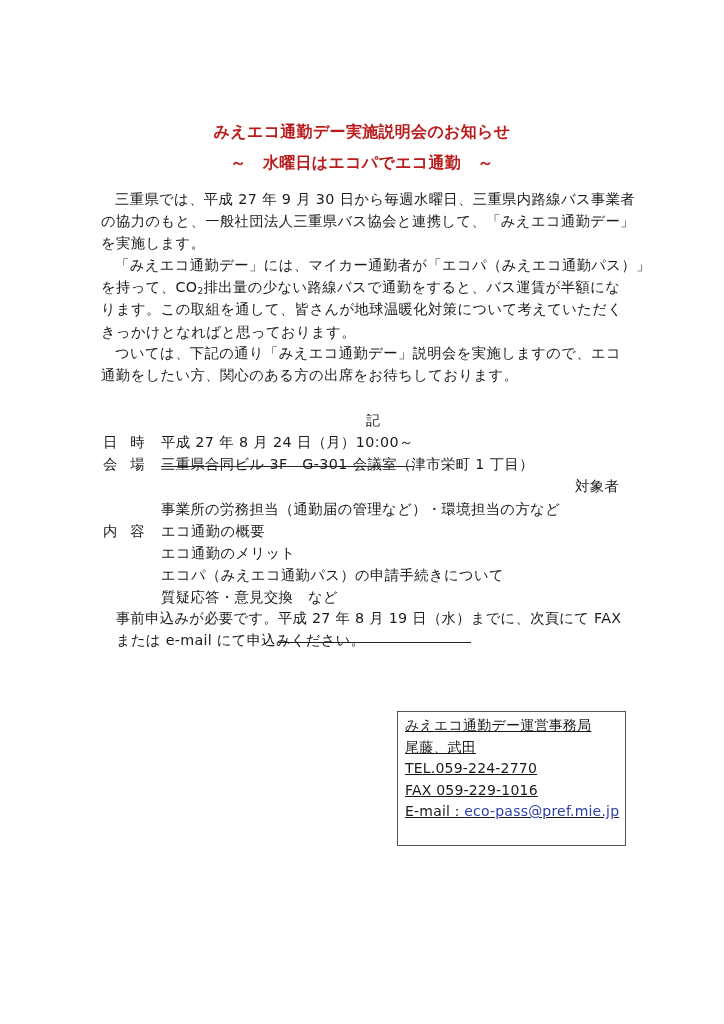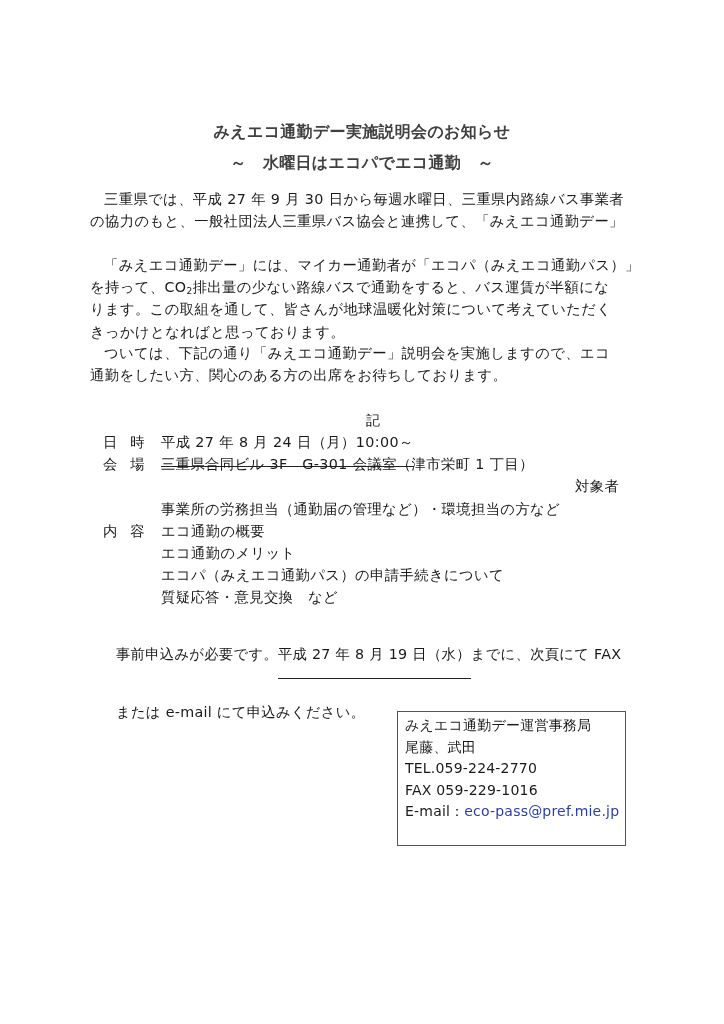--- a/index.html
+++ b/index.html
@@ -22,28 +22,28 @@
     }
     .title {
       position: absolute;
       left: 0;
       width: 724px;
       text-align: center;
       font-weight: bold;
       font-size: 16px;
       line-height: 22px;
       letter-spacing: 0.3px;
-      color: #404040;
+      color: #b91c1c;
     }
     .title.t1 { top: 121px; }
     .title.t2 { top: 139px; margin-top: 13px; }
 
     .para {
       position: absolute;
-      left: 90px;
+      left: 101px;
       width: 525px;
       font-size: 14.3px;
       line-height: 22.2px;
       letter-spacing: 0.4px;
       color: #1a1a1a;
     }
     .para .line { display: block; white-space: nowrap; }
     .para .indent { padding-left: 14px; }
     sub.co2 { font-size: 9px; vertical-align: -2px; line-height: 0; }
 
@@ -90,53 +90,54 @@
     }
 
     .notice {
       position: absolute;
       left: 116px;
       top: 607px;
       font-size: 14.3px;
       line-height: 22.2px;
       letter-spacing: 0.3px;
     }
-    .notice .line { display: block; white-space: nowrap; margin-top: 36px; }
+    .notice .line { display: block; white-space: nowrap; }
 
     .contact-box {
       position: absolute;
       left: 397px;
       top: 711px;
       width: 229px;
       height: 135px;
       border: 1px solid #555;
       box-sizing: border-box;
       padding: 3px 0 0 7px;
       font-size: 14px;
       line-height: 21.6px;
       letter-spacing: 0.2px;
     }
-    .contact-box .line { display: block; white-space: nowrap; }
+    .contact-box .line { display: block; white-space: nowrap; text-decoration: underline; }
     .email-link {
       color: #2b3fa8;
       text-decoration: none;
       text-align: center;
     }
   </style>
 </head>
 <body>
 
 <div class="page">
 
   <div class="title t1">みえエコ通勤デー実施説明会のお知らせ</div>
   <div class="title t2">～　水曜日はエコパでエコ通勤　～</div>
 
   <div class="para p1">
     <span class="line indent">三重県では、平成 27 年 9 月 30 日から毎週水曜日、三重県内路線バス事業者</span>
     <span class="line">の協力のもと、一般社団法人三重県バス協会と連携して、「みえエコ通勤デー」</span>
+    <span class="line">を実施します。</span>
   </div>
 
   <div class="para p2">
     <span class="line indent">「みえエコ通勤デー」には、マイカー通勤者が「エコパ（みえエコ通勤パス）」</span>
     <span class="line"><span>を持って、CO</span><sub class="co2">2</sub><span>排出量の少ない路線バスで通勤をすると、バス運賃が半額にな</span></span>
     <span class="line">ります。この取組を通して、皆さんが地球温暖化対策について考えていただく</span>
     <span class="line">きっかけとなればと思っております。</span>
   </div>
 
   <div class="para p3">

